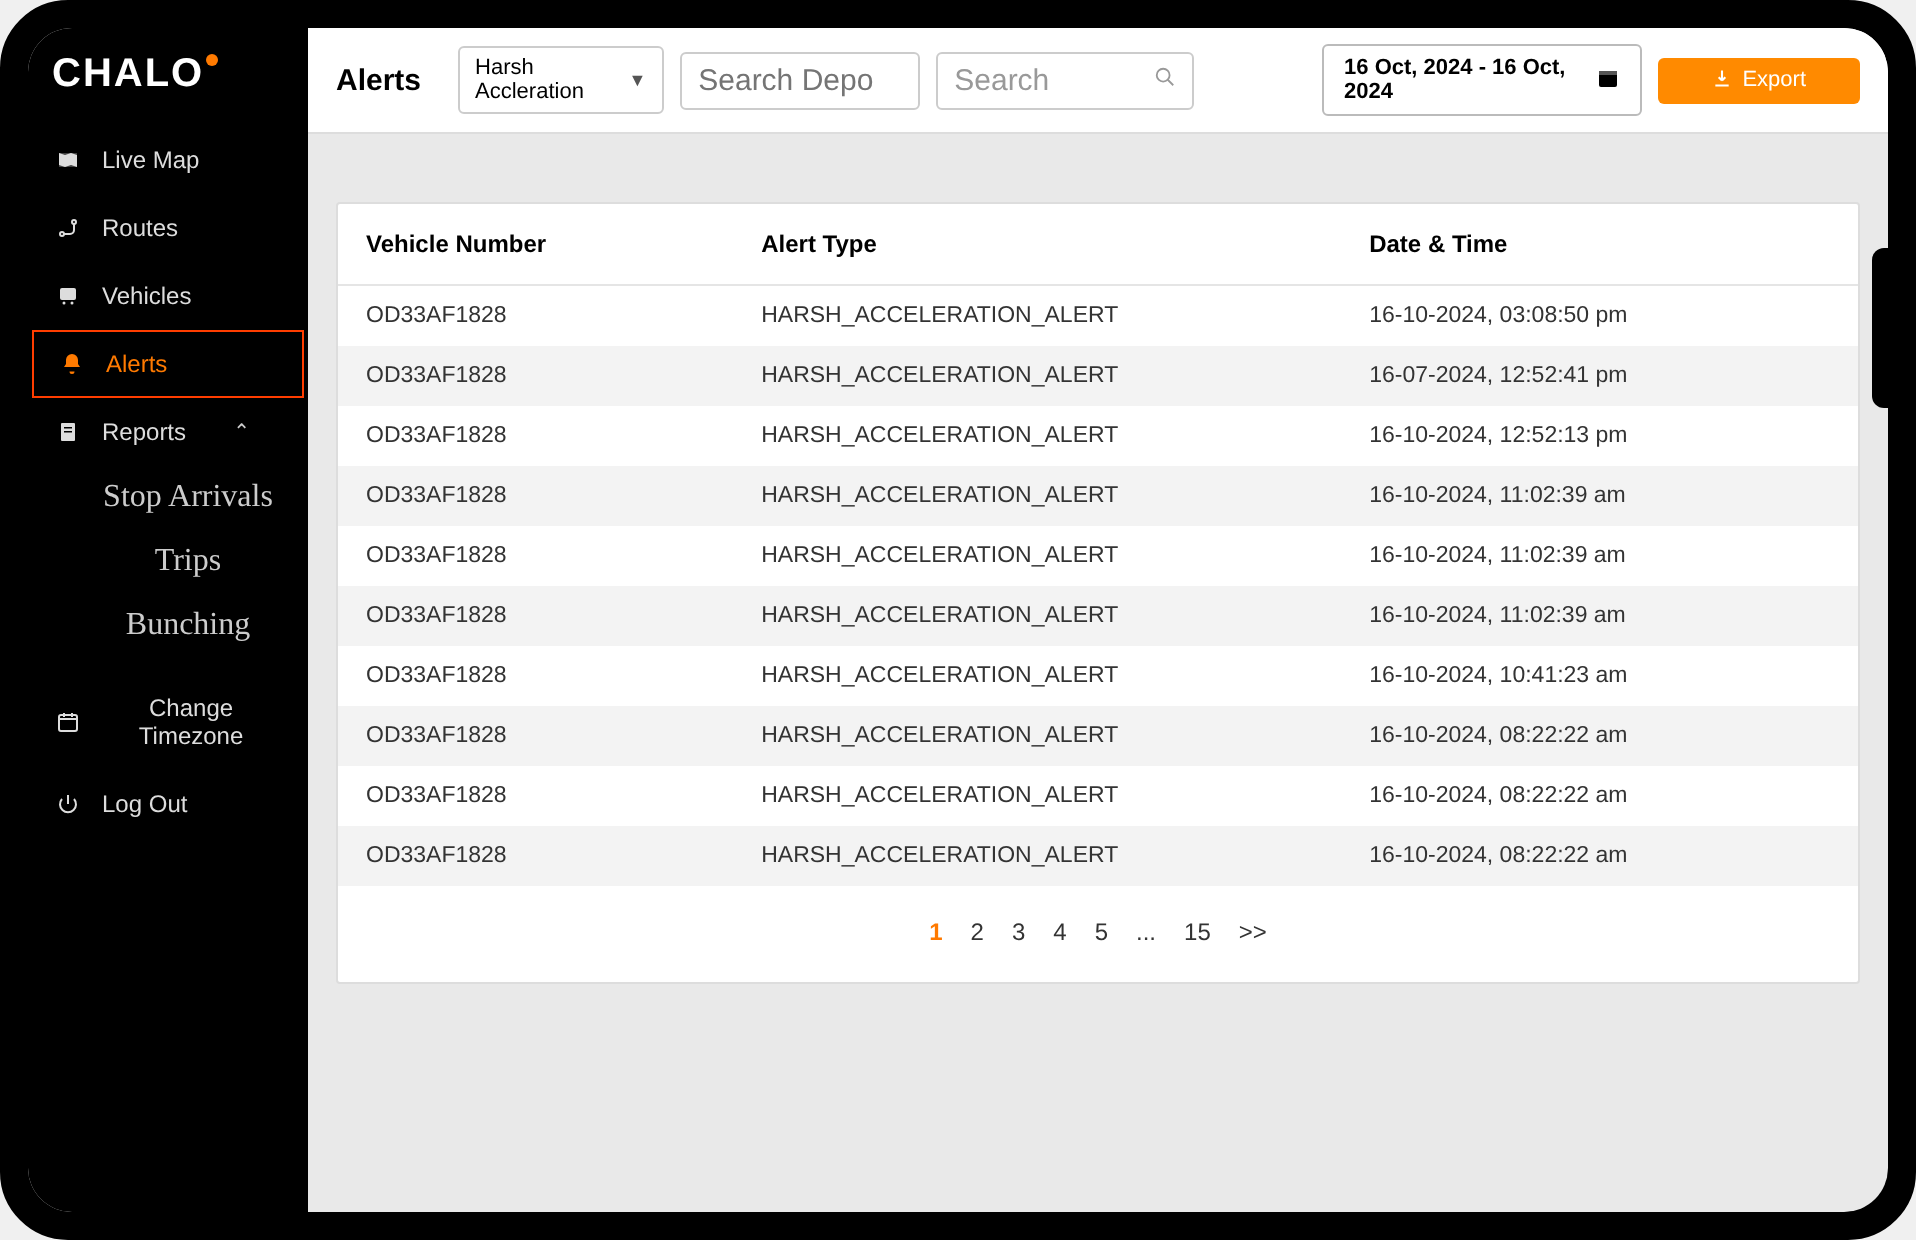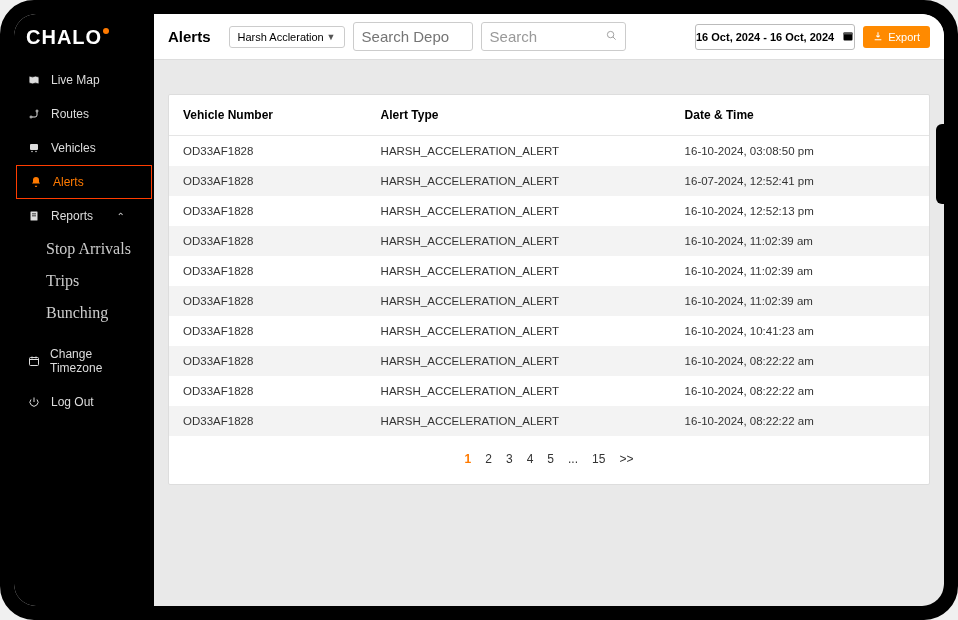--- a/index.html
+++ b/index.html
@@ -40,20 +40,21 @@
     
     .sidebar {
       width: 140px;
       background: #000;
       color: #ccc;
       display: flex;
       flex-direction: column;
       flex-shrink: 0;
       font-size: 12px;
       padding-top: 6px;
+      text-align: center;
     }
     .brand {
       color: #fff;
       font-weight: 800;
       font-size: 20px;
       letter-spacing: 1px;
       padding: 6px 12px 14px 12px;
       position: relative;
       display: flex;
       align-items: baseline;
@@ -155,35 +156,35 @@
       width: 145px;
       display: flex;
       justify-content: space-between;
       align-items: center;
     }
     .search-icon { font-size: 11px; color: #999; }
     .spacer { flex: 1; }
     .date-range {
       border: 1px solid #bbb;
       border-radius: 3px;
-      padding: 5px 0;
+      padding: 5px 10px;
       font-size: 11px;
       font-weight: 600;
       display: flex;
       gap: 8px;
       align-items: center;
       background: #fff;
       cursor: pointer;
       margin-left: 48px;
     }
     .export-btn {
       background: #ff8a00;
       color: #fff;
       border-radius: 3px;
-      padding: 5px 10px;
+      padding: 5px 27px;
       font-size: 11px;
       display: flex;
       align-items: center;
       gap: 5px;
       cursor: pointer;
       font-weight: 500;
     }
     .content {
       padding: 34px 14px;
       flex: 1;

